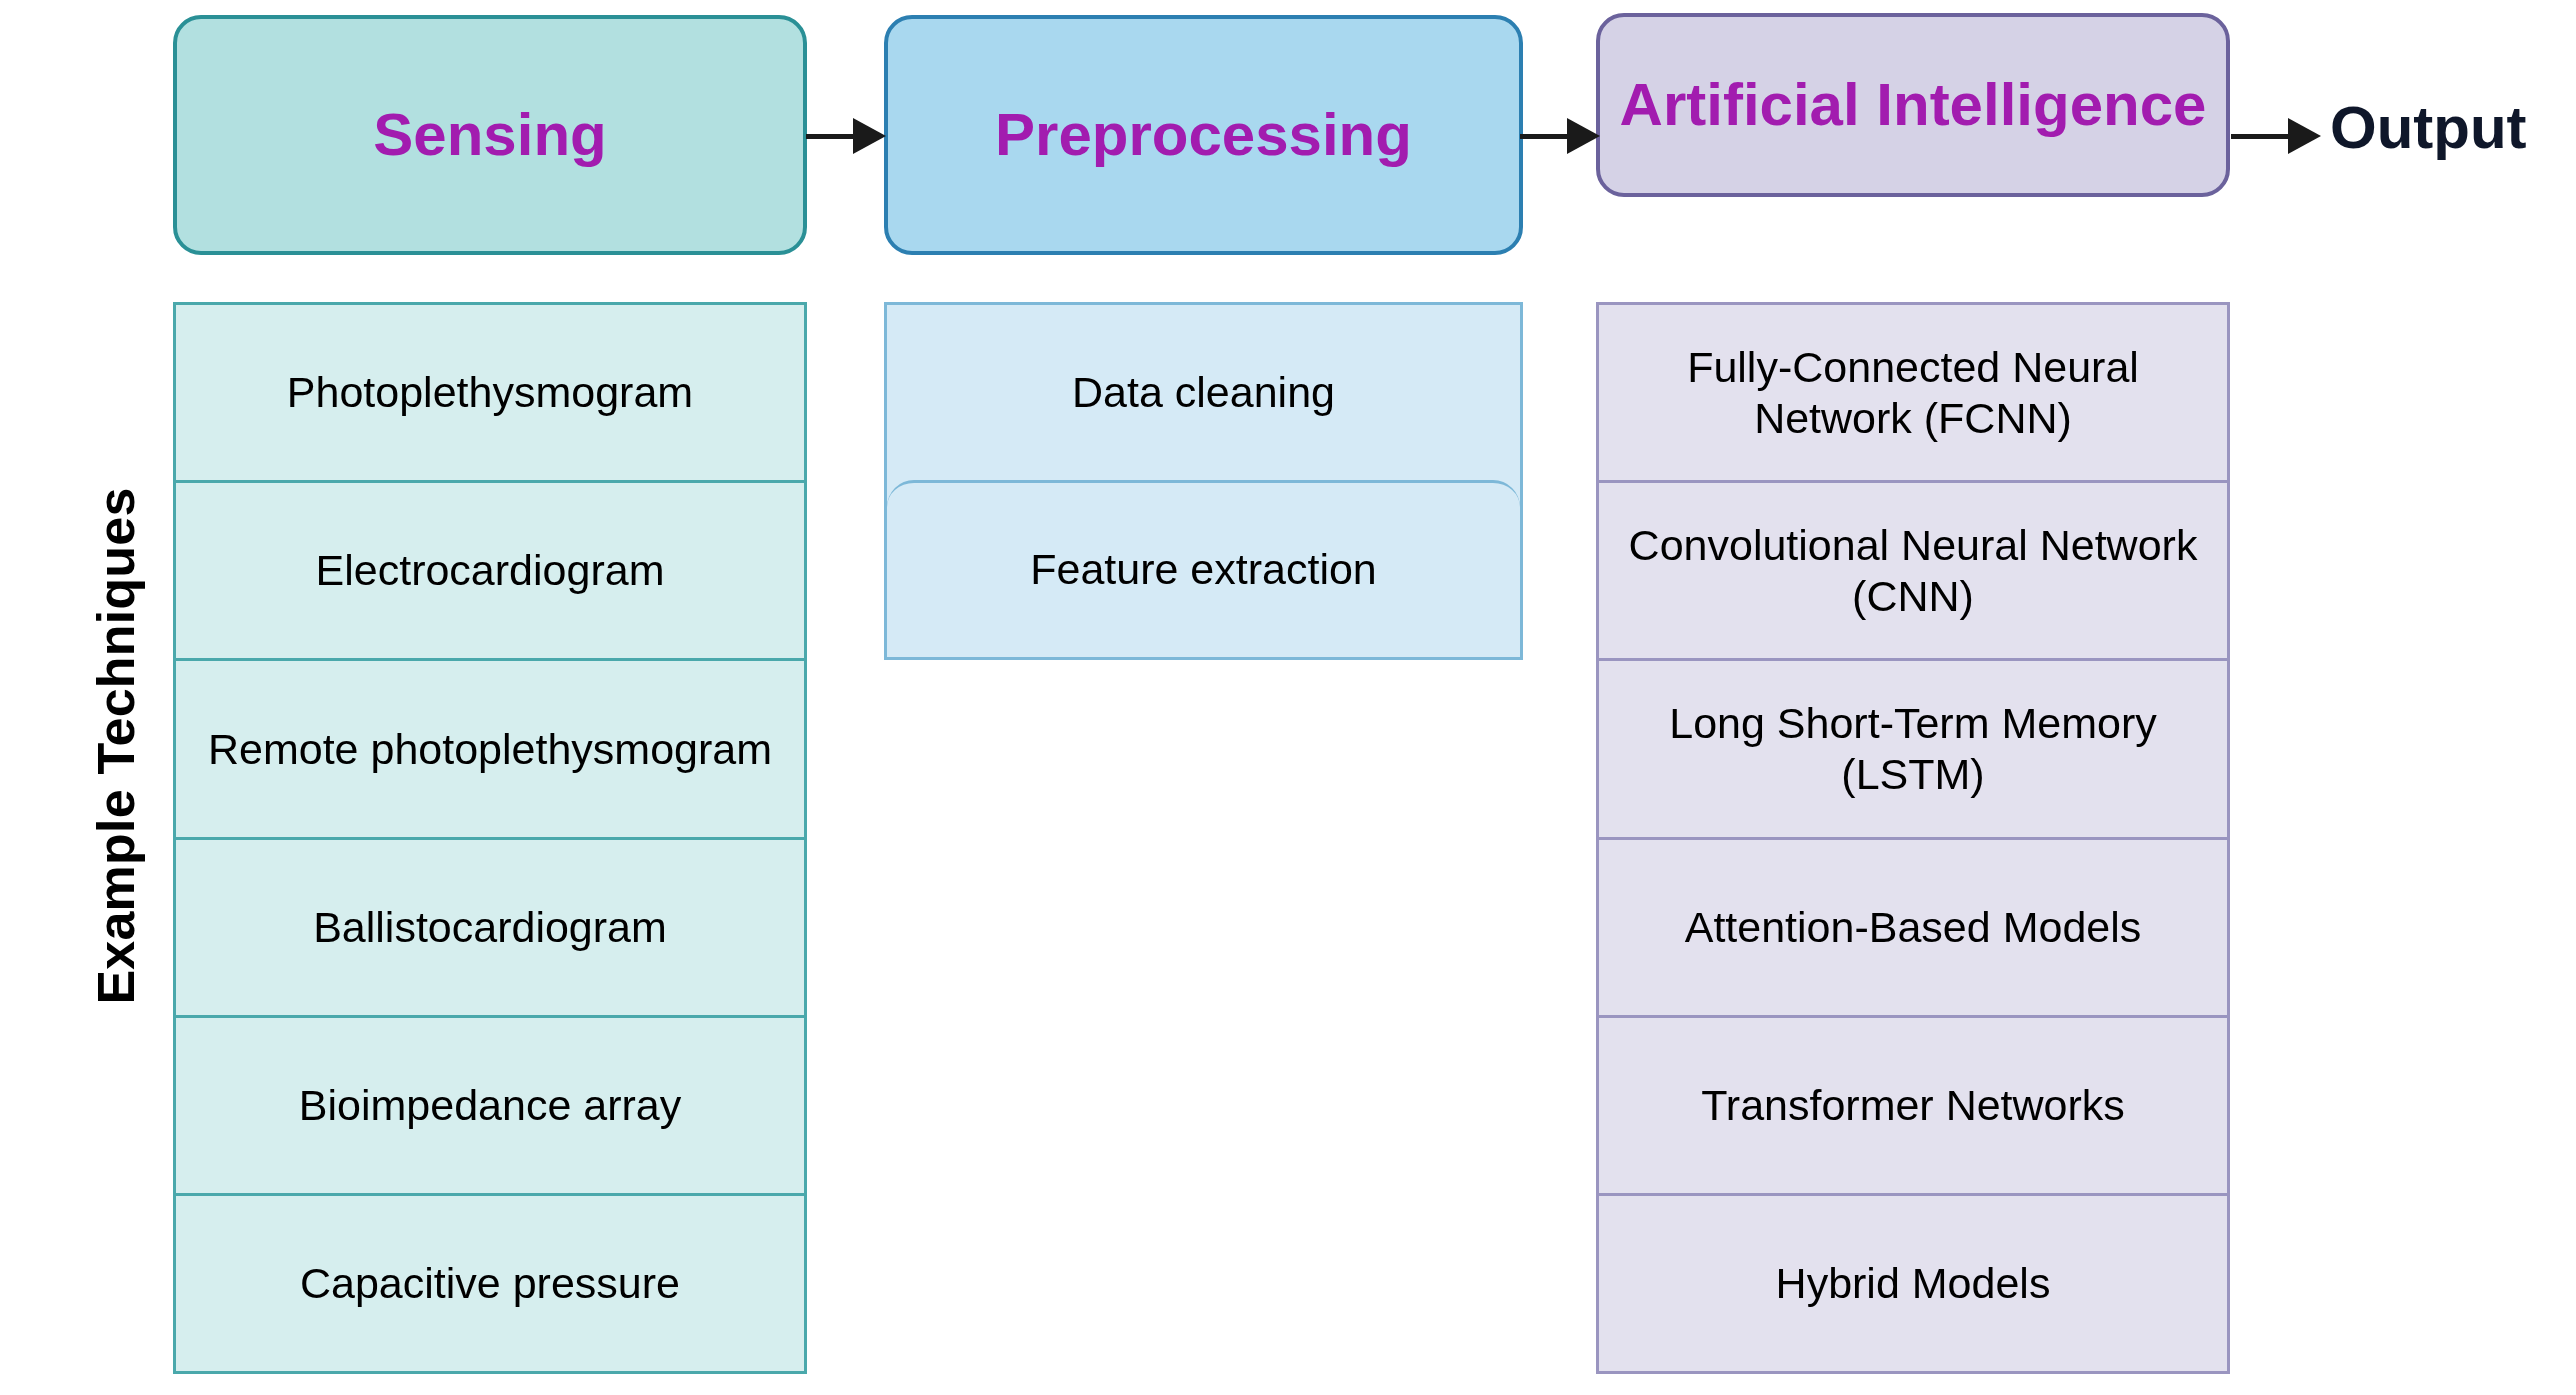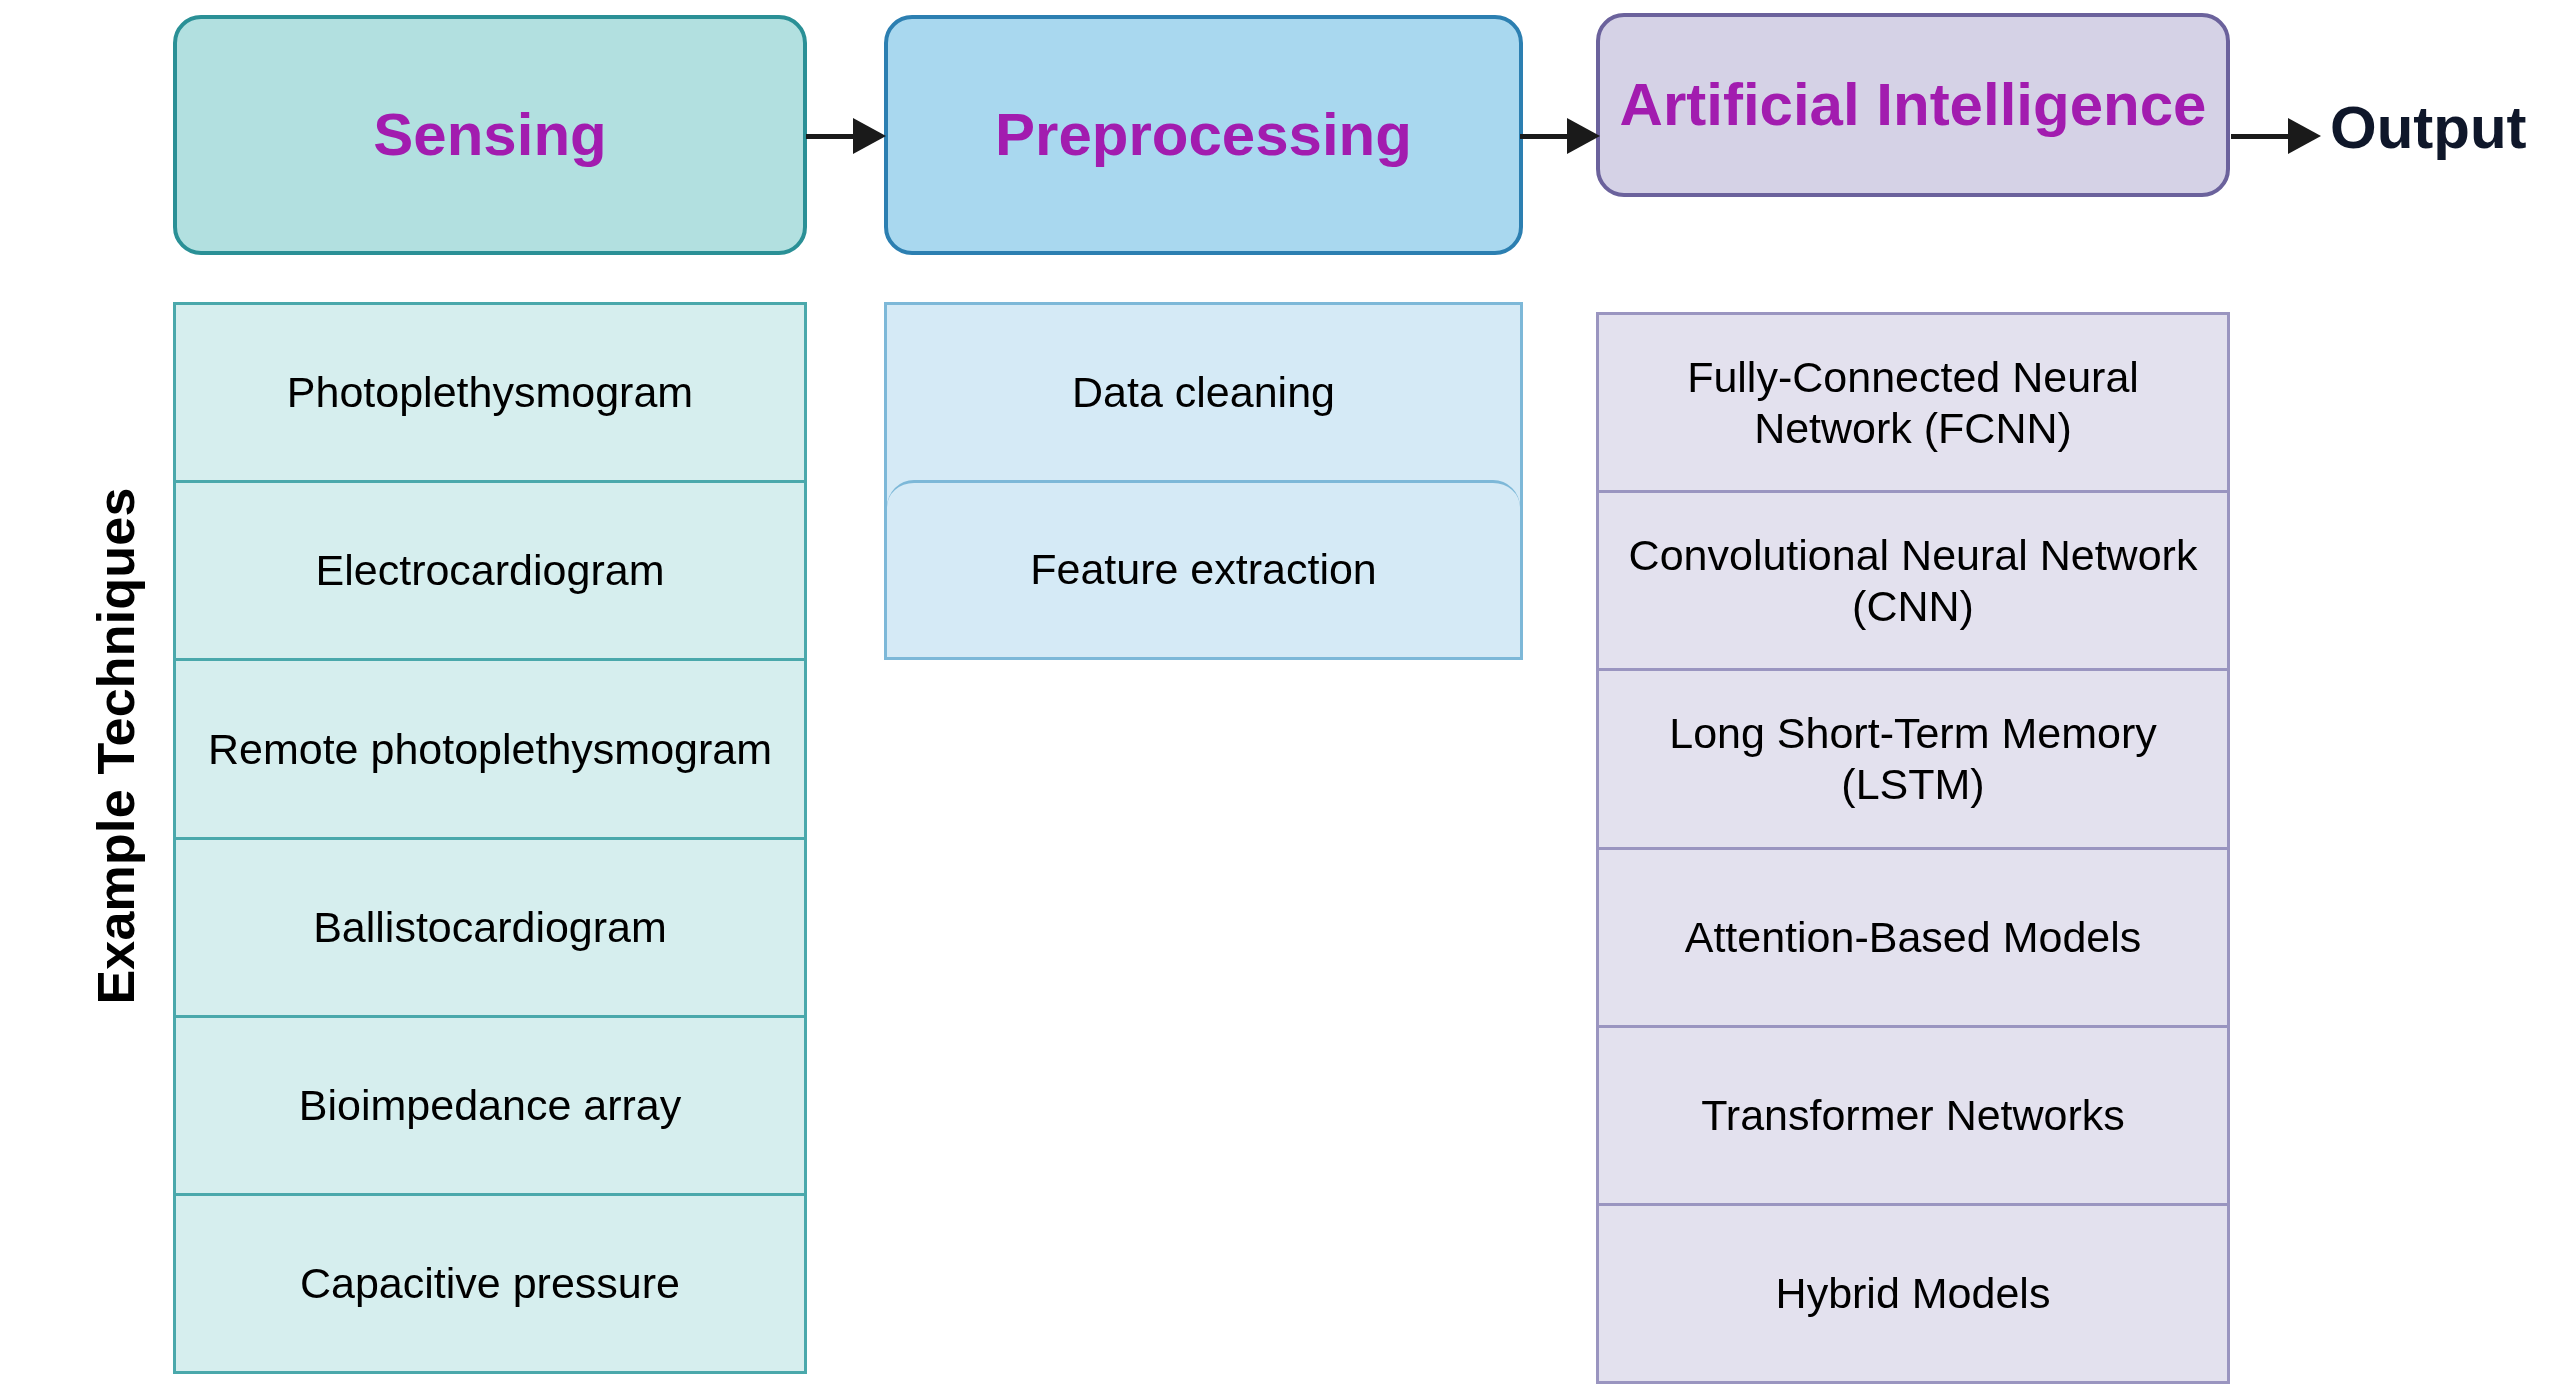--- a/index.html
+++ b/index.html
@@ -118,21 +118,21 @@
     left: 173px; top: 302px; width: 634px; height: 1072px;
     border: 3.3px solid #4aa8ab;
     background: #d6eeee;
   }
   .tech-preprocessing {
     left: 884px; top: 302px; width: 639px; height: 358px;
     border: 3.3px solid #7db8d8;
     background: #d5eaf6;
   }
   .tech-ai {
-    left: 1596px; top: 312px; width: 634px; height: 1072px;
+    left: 1596px; top: 302px; width: 634px; height: 1072px;
     border: 3.3px solid #9a95c0;
     background: #e3e1ee;
   }
 
   .tech-cell {
     box-sizing: border-box;
     flex: 1 1 0;
     display: flex;
     align-items: center;
     justify-content: center;

